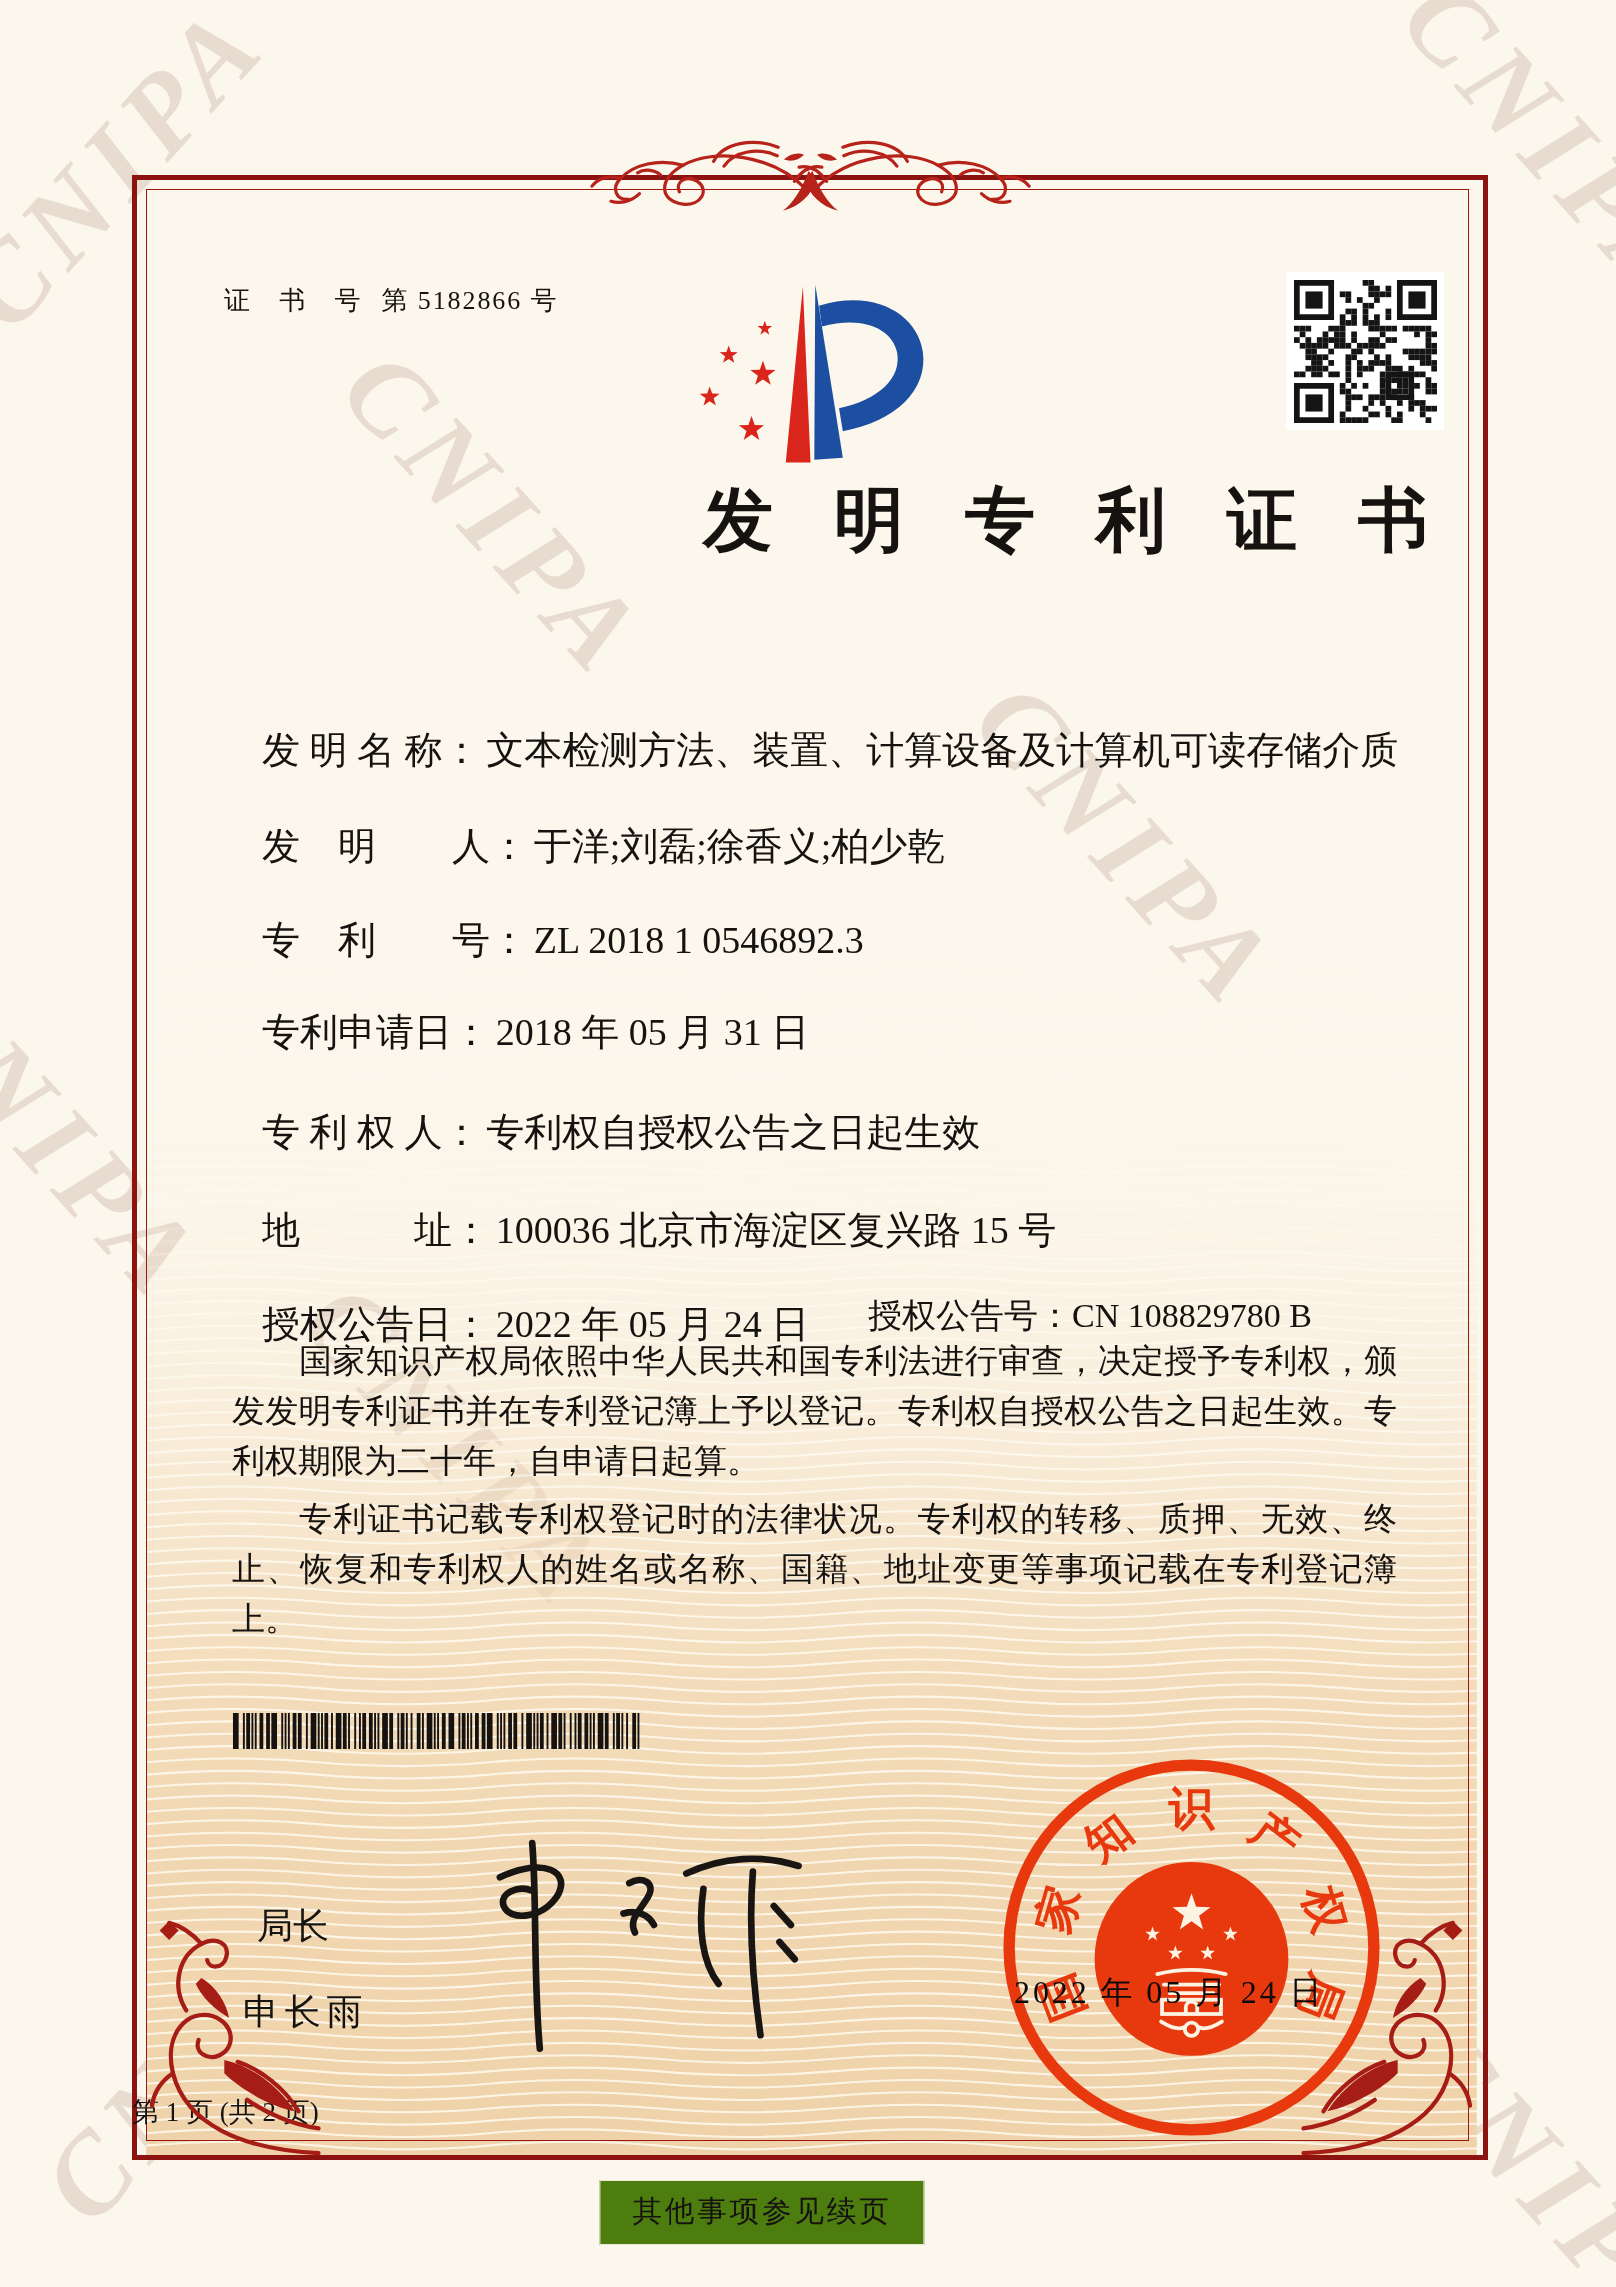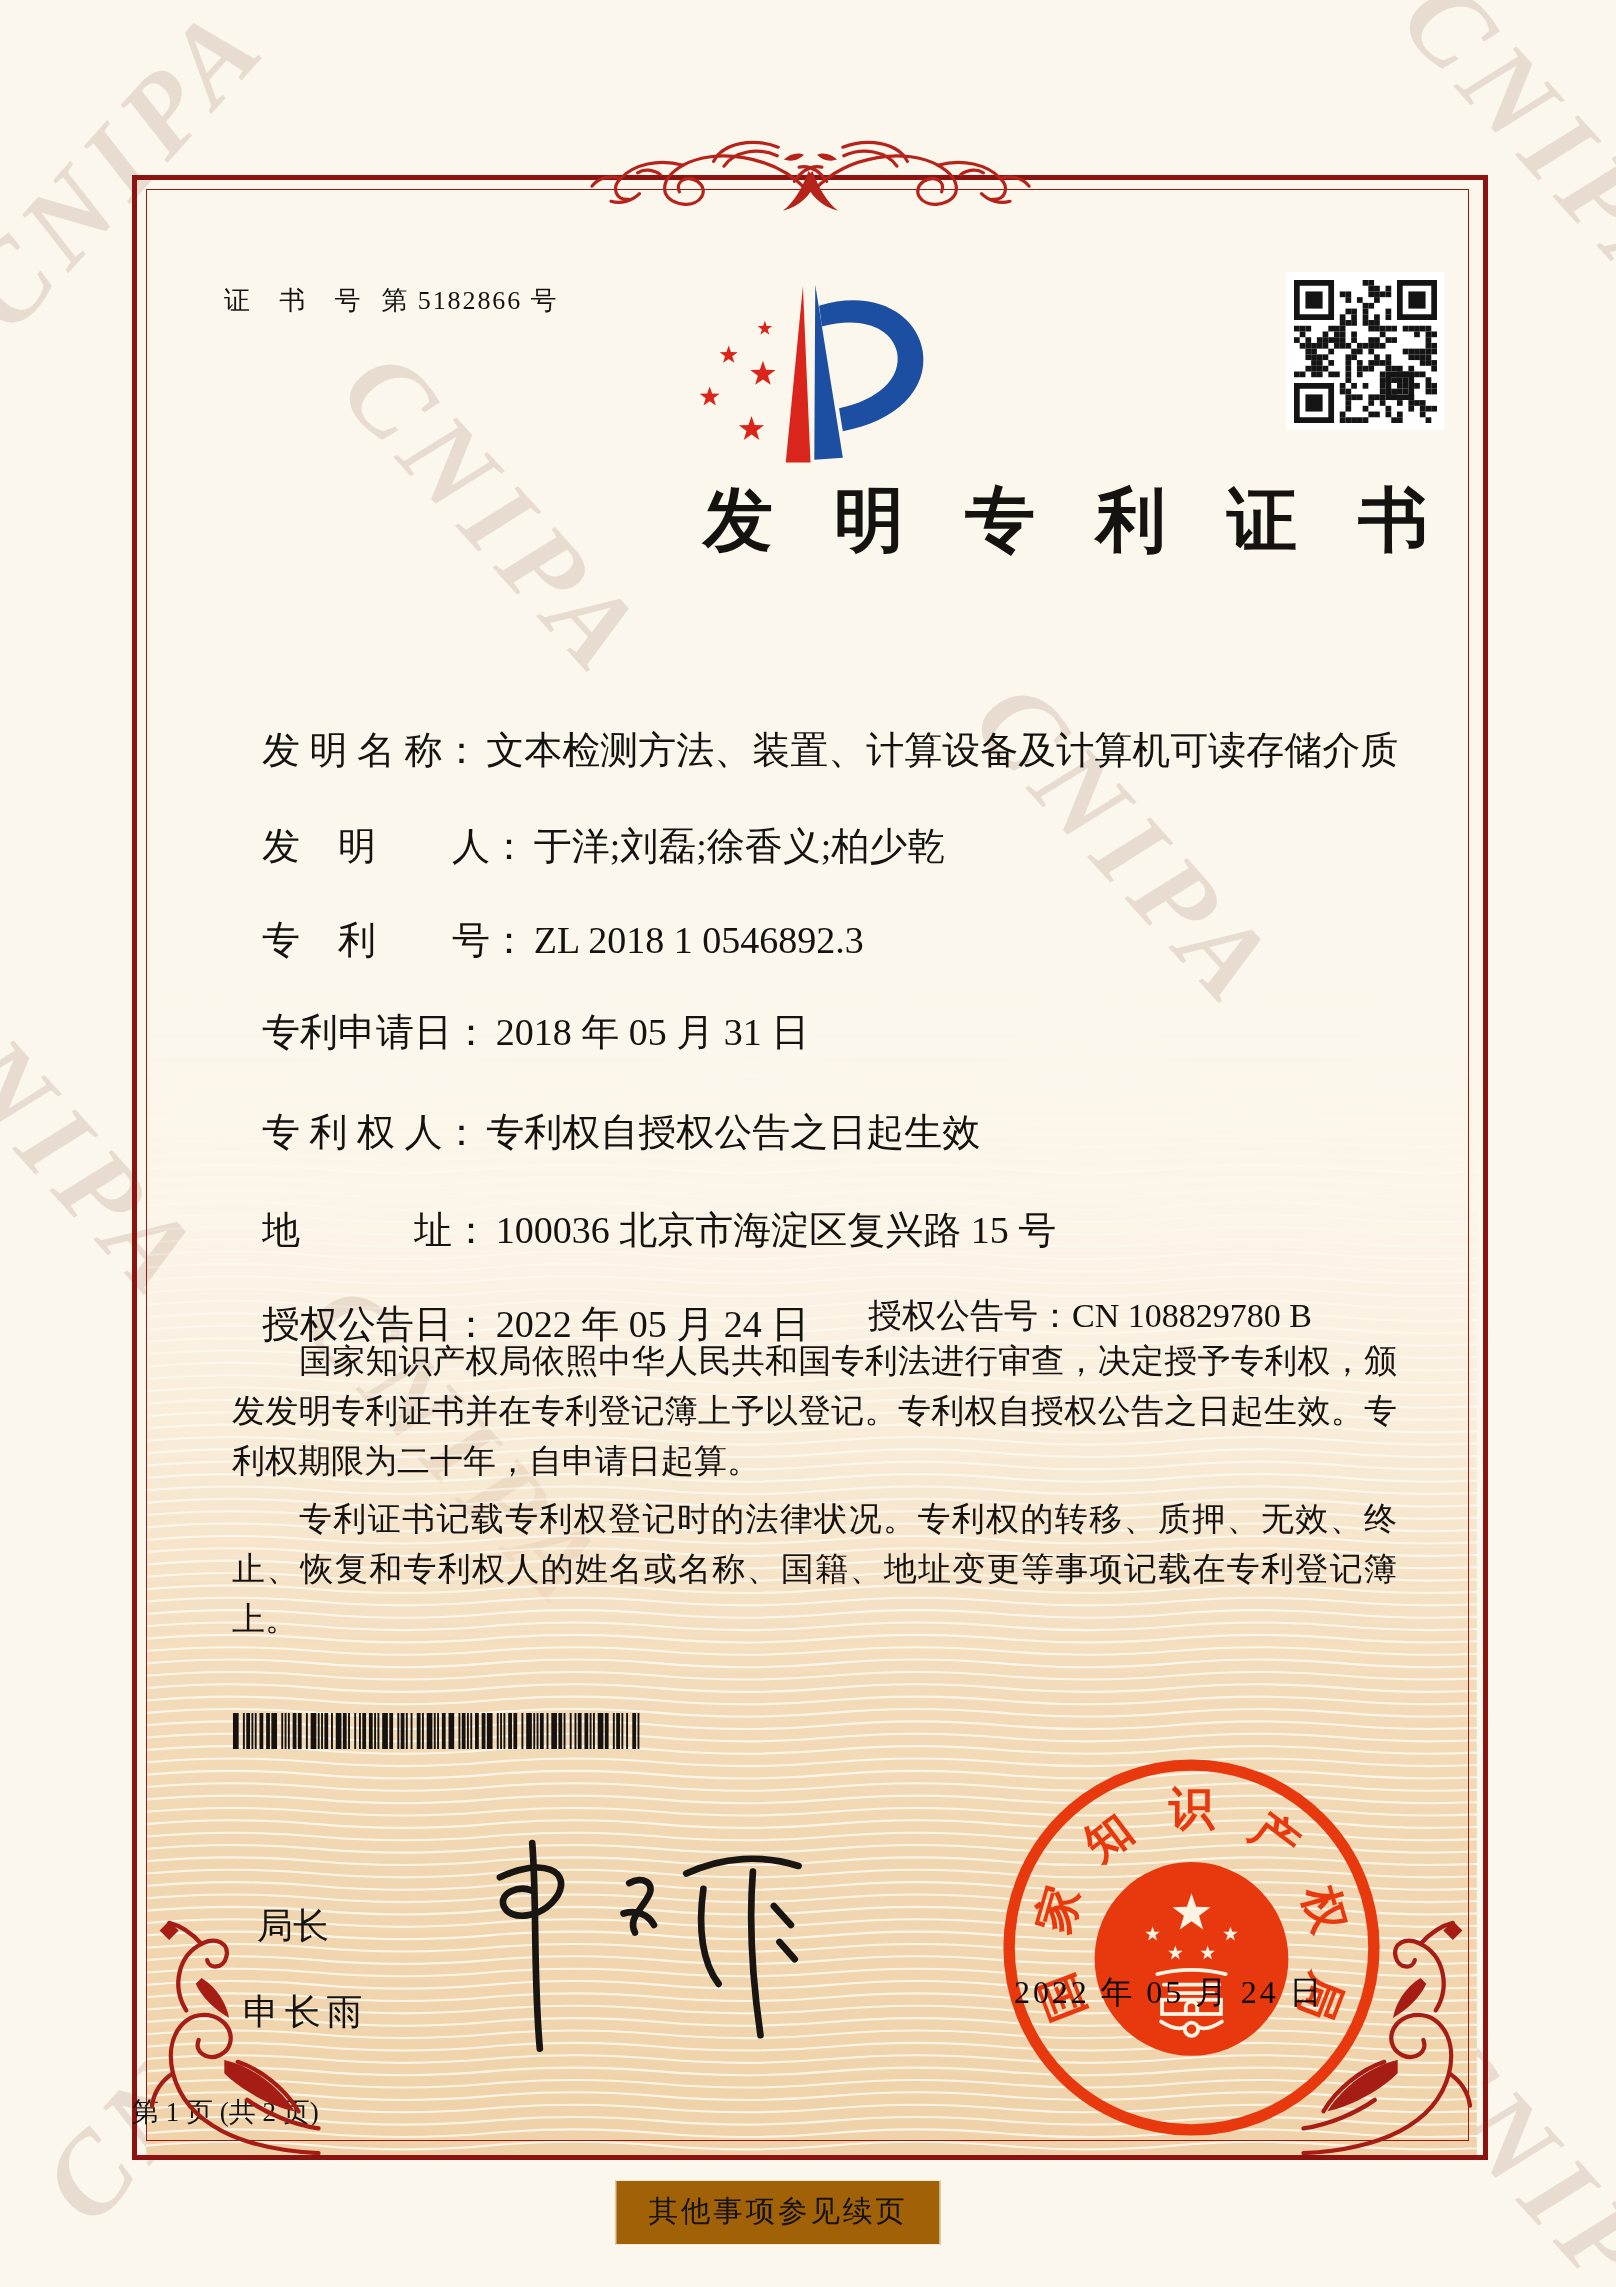--- a/index.html
+++ b/index.html
@@ -32,22 +32,22 @@
   .row{position:absolute;left:224px;font-size:38px;white-space:pre;}
   .row .val{margin-left:5.7px;}
   .row2{position:absolute;left:834px;font-size:34px;white-space:pre;}
   .paras{position:absolute;left:224px;top:1328px;width:1181px;font-size:33px;
     line-height:50px;text-align:justify;}
   .paras p{margin:8px;text-indent:67px;}
   .sigrole{position:absolute;left:243px;top:1902px;font-size:36px;font-family:"Liberation Sans","DejaVu Sans",sans-serif;margin-left:14px;}
   .signame{position:absolute;left:243px;top:1988px;font-size:36px;font-family:"Liberation Sans","DejaVu Sans",sans-serif;letter-spacing:5.7px;}
   .sealdate{position:absolute;left:1014px;top:1971px;font-size:32px;letter-spacing:2.9px;color:#0d0b09;z-index:6;}
   .pagefooter{position:absolute;left:132px;width:1280px;top:2094px;text-align:left;font-size:27px;}
-  .notebox{position:absolute;left:778px;top:2180px;transform:translateX(-50%);
-    background:#a16207;border:1px solid #efe7d8;padding:11.4px 32px;font-size:29.5px;letter-spacing:2.9px;z-index:5;}
+  .notebox{position:absolute;left:762px;top:2180px;transform:translateX(-50%);
+    background:#4d7c0f;border:1px solid #efe7d8;padding:11.4px 32px;font-size:29.5px;letter-spacing:2.9px;z-index:5;}
   .qrbox{position:absolute;left:1286px;top:272px;width:158px;height:158px;background:#ffffff;
     display:flex;align-items:center;justify-content:center;}
   .barcode{position:absolute;left:232px;top:1713px;width:415px;height:36px;}
   svg{display:block;}
 </style>
 </head>
 <body>
 
 <div class="page">
 

